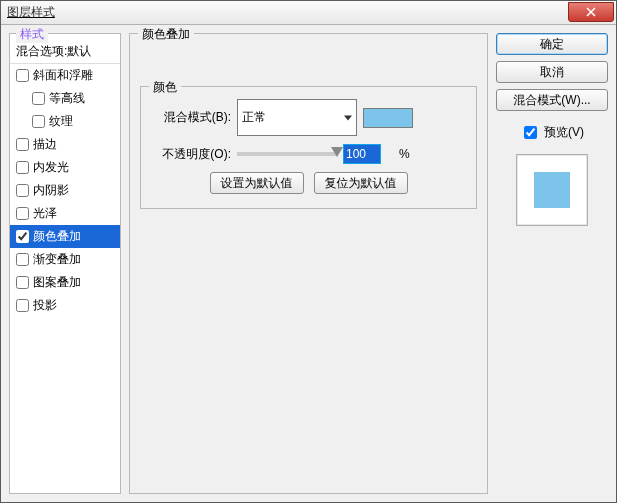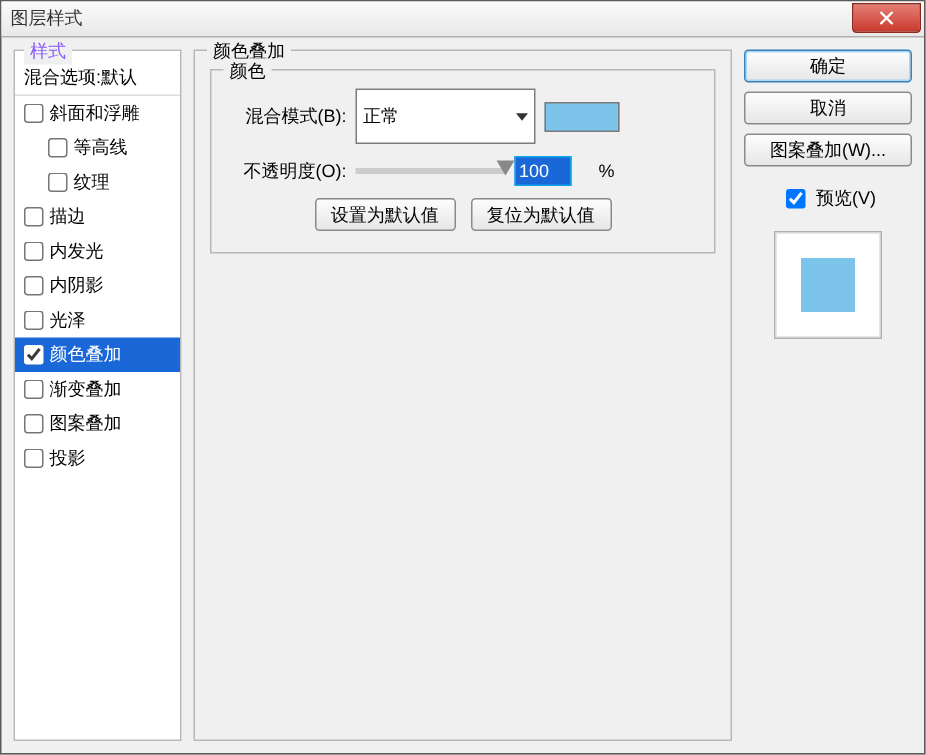--- a/index.html
+++ b/index.html
@@ -1,36 +1,36 @@
 <!DOCTYPE html>
 <html><head>
 <meta charset="utf-8">
 <style>
   * { box-sizing: border-box; font-family: "Microsoft YaHei", "SimSun", sans-serif; font-size: 12px; }
   body { margin: 0; background: #888; }
   .window { width: 617px; height: 503px; background: #f0f0f0; border: 1px solid #5a5a5a; position: relative; }
-  .titlebar { height: 24px; background: linear-gradient(#fafafa,#e8e8e8); border-bottom: 1px solid #b0b0b0; display: flex; align-items: center; padding-left: 6px; }
+  .titlebar { height: 24px; background: linear-gradient(#fafafa,#e8e8e8); border-bottom: 1px solid #b0b0b0; display: flex; align-items: center; padding-left: 6px; text-decoration: underline; }
   .titlebar .title { flex: 1; color: #333; }
   .close-btn { width: 46px; height: 20px; margin-right: 2px; margin-top: -2px; background: linear-gradient(#e67d74,#c83a2f); border: 1px solid #8a2820; border-radius: 0 0 3px 3px; display: flex; align-items: center; justify-content: center; color: #fff; cursor: pointer; }
   .body { display: flex; padding: 8px 8px 8px 8px; height: calc(100% - 24px); gap: 8px; }
   
   .sidebar { width: 112px; border: 1px solid #b8b8b8; background: #fff; position: relative; }
   .sidebar-legend { position: absolute; top: -8px; left: 6px; background: #f0f0f0; padding: 0 4px; color: #8b5cf6; }
   .sidebar-inner { padding-top: 6px; }
   .side-header, .side-item { padding: 3px 6px; display: flex; align-items: center; gap: 4px; cursor: pointer; }
   .side-header { border-bottom: 1px solid #ddd; }
   .side-item input[type=checkbox] { margin: 0; }
   .side-item.indent { padding-left: 22px; }
   .side-item.selected { background: #1a67d8; color: #fff; }
   .side-item.selected input[type=checkbox] { accent-color: #fff; }
   
   .center { flex: 1; position: relative; }
   .group-outer { border: 1px solid #b8b8b8; height: 100%; position: relative; padding: 12px 10px 10px 10px; }
   .group-outer > .legend, .group-inner > .legend { position: absolute; top: -8px; left: 8px; background: #f0f0f0; padding: 0 4px; }
-  .group-inner { border: 1px solid #b8b8b8; position: relative; padding: 12px 10px 14px 10px; }
+  .group-inner { border: 1px solid #b8b8b8; position: relative; padding: 12px 10px 14px 10px; margin-top: 40px; }
   .row { display: flex; align-items: center; margin-bottom: 8px; }
   .row .label { width: 80px; text-align: right; margin-right: 6px; }
   .combo { position: relative; flex: 0 0 120px; height: 37px; border: 1px solid #7a7a7a; background: #fff; display: flex; align-items: center; padding: 0 18px 0 4px; }
   .combo .tri { position: absolute; right: 4px; top: 50%; transform: translateY(-50%); width: 0; height: 0; border-left: 4px solid transparent; border-right: 4px solid transparent; border-top: 5px solid #333; }
   .swatch { width: 50px; height: 20px; border: 1px solid #7a7a7a; margin-left: 6px; cursor: pointer; }
   .slider { flex: 0 0 100px; height: 4px; background: #ccc; position: relative; margin-right: 6px; }
   .slider .thumb { position: absolute; right: -6px; top: -5px; width: 0; height: 0; border-left: 6px solid transparent; border-right: 6px solid transparent; border-top: 10px solid #888; cursor: pointer; }
   .numfield { width: 38px; height: 20px; border: 1px solid #0ea5e9; background: #1a67d8; color: #fff; padding: 0 2px; display: flex; align-items: center; }
   .pct { margin-left: 18px; }
   .btn { height: 22px; padding: 0 10px; border: 1px solid #8a8a8a; background: linear-gradient(#fdfdfd,#e6e6e6); border-radius: 3px; cursor: pointer; display: inline-flex; align-items: center; justify-content: center; }
@@ -148,21 +148,21 @@
     </div>
 
     <div class="rightcol">
       <div class="btn default">
           <span>确定</span>
         </div>
       <div class="btn">
           <span>取消</span>
         </div>
       <div class="btn">
-          <span>图案叠加(W)...</span>
+          <span>混合模式(W)...</span>
         </div>
       <label class="preview-chk">
         <input type="checkbox" id="preview-cb" checked="" style="">
         <span>预览(V)</span>
       </label>
       <div class="preview-box">
         <div class="preview-fill" id="preview-fill" style="background: rgb(124, 196, 234);"></div>
       </div>
     </div>
   </div>

